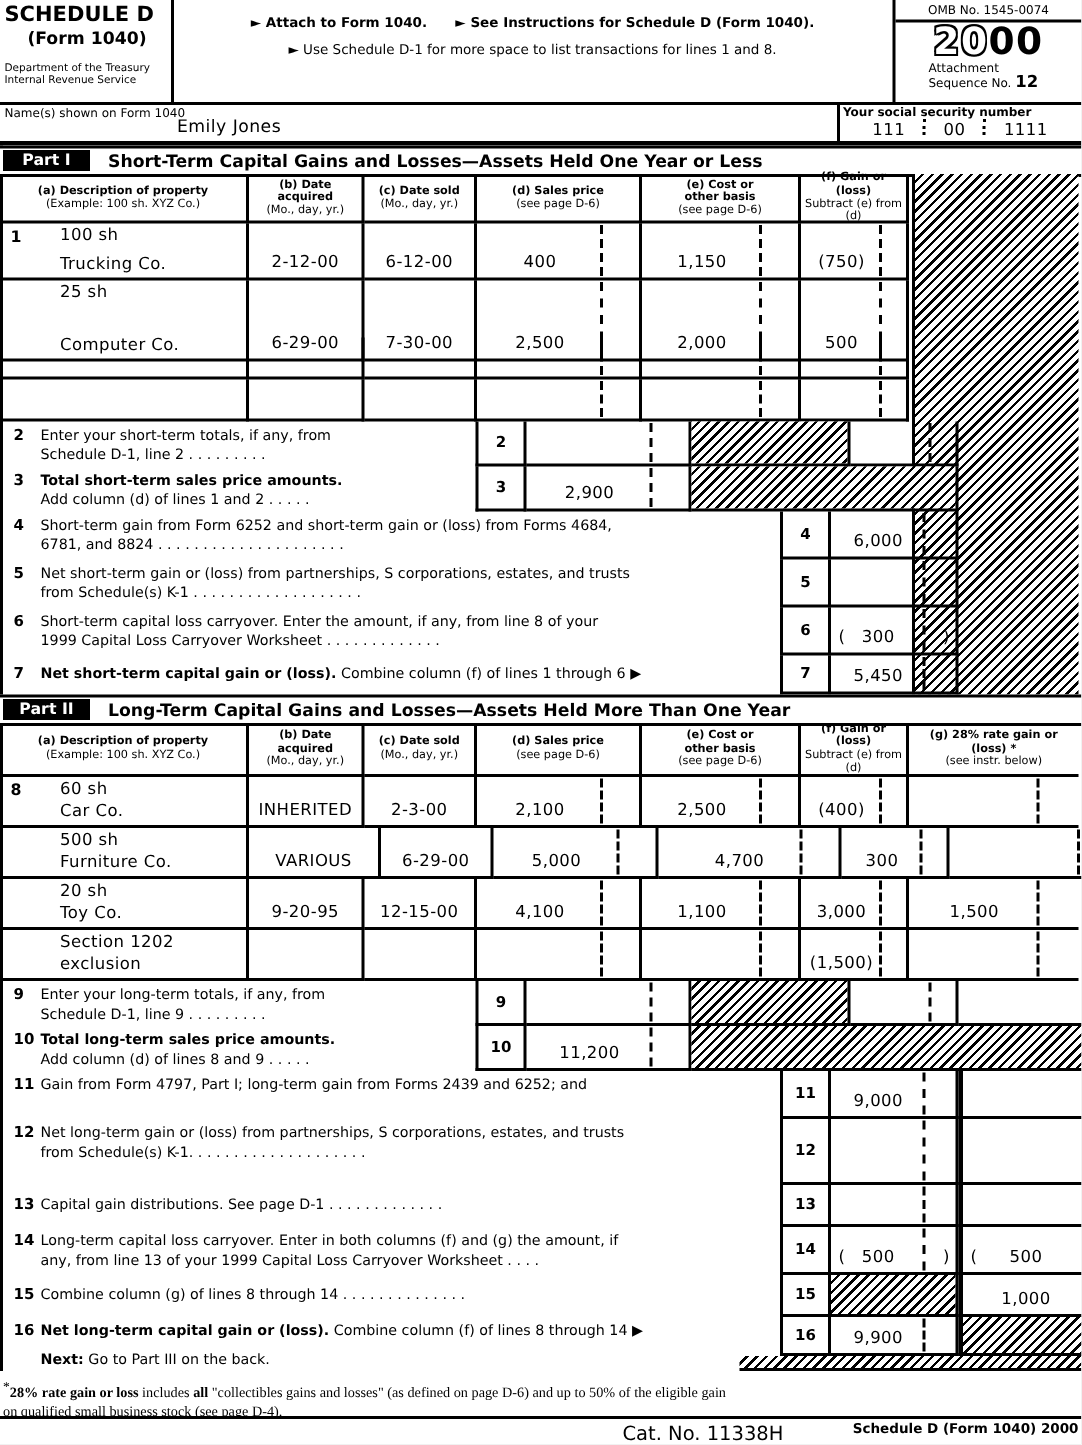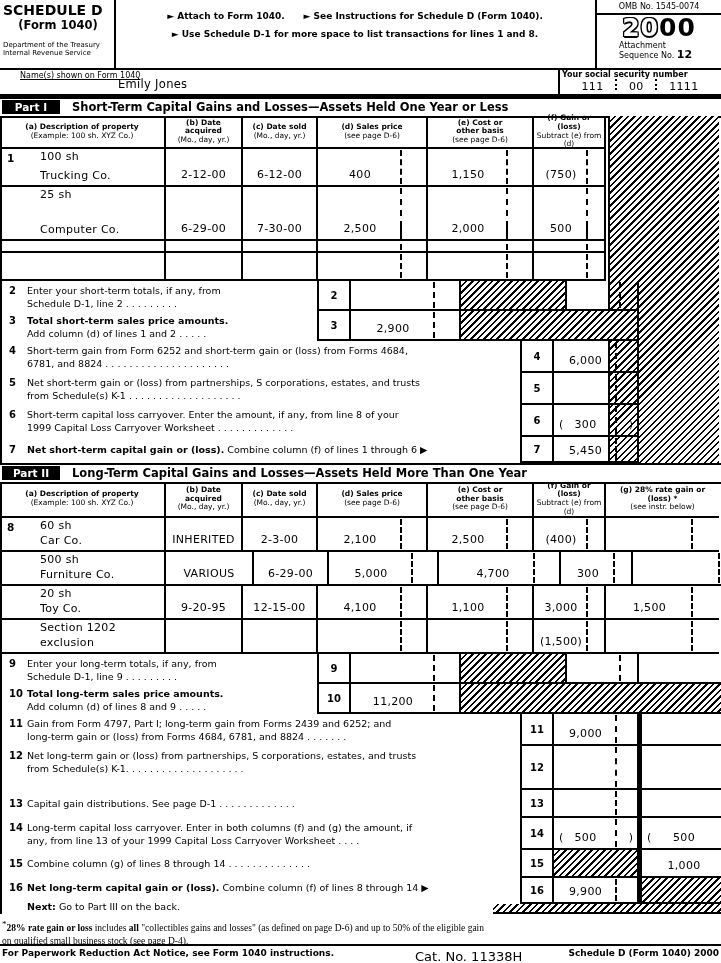--- a/index.html
+++ b/index.html
@@ -55,39 +55,39 @@
   <div class="abs" style="left:114px;top:0;width:2px;height:68px;background:#000;"></div>
 
   <div class="abs" style="left:116px;top:4px;width:478px;text-align:center;">
     <div style="font-size:9px;font-weight:bold;margin-top:7px;">
       <span>►</span>
       <span>Attach to Form 1040.</span>
       &nbsp;&nbsp;&nbsp;&nbsp;
       <span>►</span>
       <span>See Instructions for Schedule D (Form 1040).</span>
     </div>
-    <div style="font-size:9px;font-weight:bold;margin-top:8px;">
+    <div style="font-size:9px;font-weight:normal;margin-top:8px;">
       <span>►</span>
       <span>Use Schedule D-1 for more space to list transactions for lines 1 and 8.</span>
     </div>
   </div>
 
   <div class="abs" style="left:595px;top:0;width:126px;height:68px;border-left:2px solid #000;">
     <div style="font-size:8px;text-align:center;padding-top:2px;border-bottom:2px solid #000;padding-bottom:2px;">OMB No. 1545-0074</div>
     <div style="font-size:25px;font-weight:bold;text-align:center;line-height:26px;letter-spacing:1px;"><span class="yr-outline">20</span><span>00</span></div>
     <div style="font-size:8px;line-height:9px;padding-left:22px;">
       <span>Attachment</span><br>
       <span>Sequence No.</span>
       <b style="font-size:11px;">12</b>
     </div>
   </div>
 
   <div class="abs" style="left:0;top:68px;width:721px;height:2px;background:#000;"></div>
 
-  <div class="abs" style="left:20px;top:71px;font-size:8px;text-decoration:underline;">Name(s) shown on Form 1040</div>
+  <div class="abs" style="left:3px;top:71px;font-size:8px;">Name(s) shown on Form 1040</div>
   <div class="abs entry" style="left:118px;top:78px;font-size:11.5px;">Emily Jones</div>
   <div class="abs" style="left:558px;top:68px;width:2px;height:27px;background:#000;"></div>
   <div class="abs" style="left:562px;top:70px;width:158px;font-size:8px;font-weight:bold;">Your social security number</div>
   <div class="abs entry" style="left:562px;top:79px;width:156px;text-align:center;">
     <span>111</span>
     <span style="display:inline-block;width:0;border-left:2px dotted #000;height:11px;margin:0 8px;"></span>
     <span>00</span>
     <span style="display:inline-block;width:0;border-left:2px dotted #000;height:11px;margin:0 8px;"></span>
     <span>1111</span>
   </div>
@@ -449,21 +449,21 @@
     <div class="cell ctr money bb" style="width:110px;padding-right:24px;">
         <span class="entry">11,200</span>
         <i class="cents" style="right:24px;"></i>
       </div>
     <div class="cell hatch bb nob" style="width:291px;"></div>
   </div>
 
   <div class="row" style="top:714px;height:32px;">
     <div class="lblcell" style="width:493px;border-right:none;">
       <span class="lnum">11</span>
-      <span>Gain from Form 4797, Part I; long-term gain from Forms 2439 and 6252; and</span><br><span>long-term gain or (loss) from Forms 4684, 6781, and 8824  .   .   .   .   .   .   .</span>
+      <span>Gain from Form 4797, Part I; long-term gain from Forms 2439 and 6252; and</span><br>
     </div>
     <div class="numbox bb" style="width:30px;">11</div>
     <div class="cell ctr money bb" style="width:85px;padding-right:20px;">
         <span class="entry">9,000</span>
         <i class="cents" style="right:20px;"></i>
       </div>
     <div class="cell ctr money bb nob" style="width:113px;border-left:3px solid #000;"></div>
   </div>
 
   <div class="row" style="top:746px;height:44px;">
@@ -538,17 +538,16 @@
   </div>
 
   <div class="abs hatch" style="left:493px;top:904px;width:228px;height:10px;border-bottom:2px solid #000;"></div>
 
   <div class="abs" style="left:2px;top:918px;width:717px;font-size:9.5px;line-height:13px;font-family:Liberation Serif, serif;">
     <sup style="font-size:9px;">*</sup><b>28% rate gain or loss</b><span> includes </span><b>all</b><span> "collectibles gains and losses" (as defined on page D-6) and up to 50% of the eligible gain</span><br>
     <span>on qualified small business stock (see page D-4).</span>
   </div>
 
   <div class="abs" style="left:0;top:944px;width:721px;height:2px;background:#000;"></div>
-  <div class="abs" style="left:2px;top:948px;font-size:9px;font-weight:bold;">For Paperwork Reduction Act Notice, see Form 1040 instructions.</div>
   <div class="abs" style="left:415px;top:949px;font-size:13px;">Cat. No. 11338H</div>
   <div class="abs" style="right:2px;top:948px;font-size:9px;font-weight:bold;">Schedule D (Form 1040) 2000</div>
 
 </div>
 
 </body></html>

